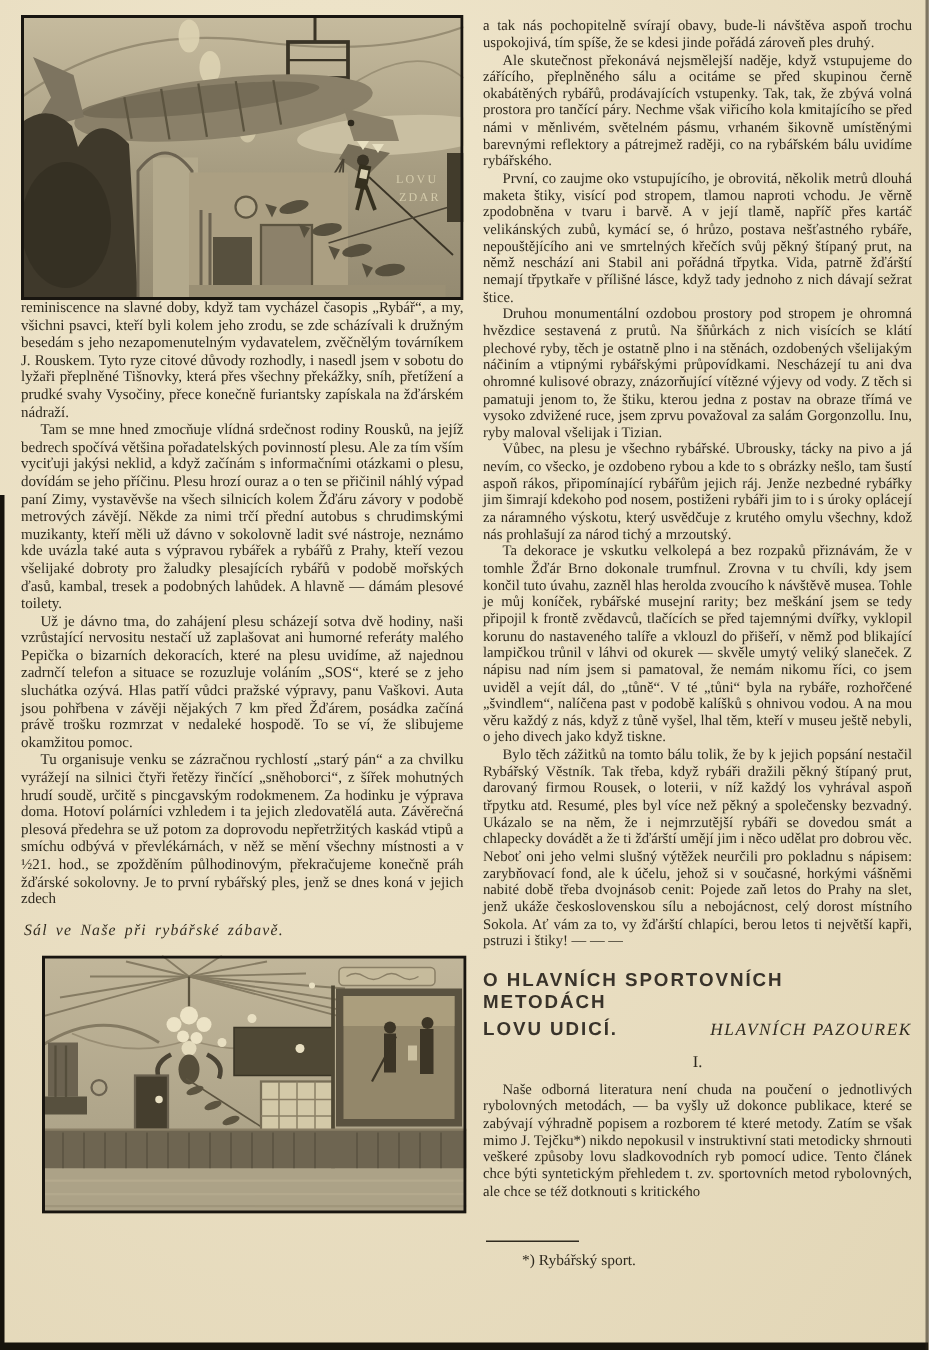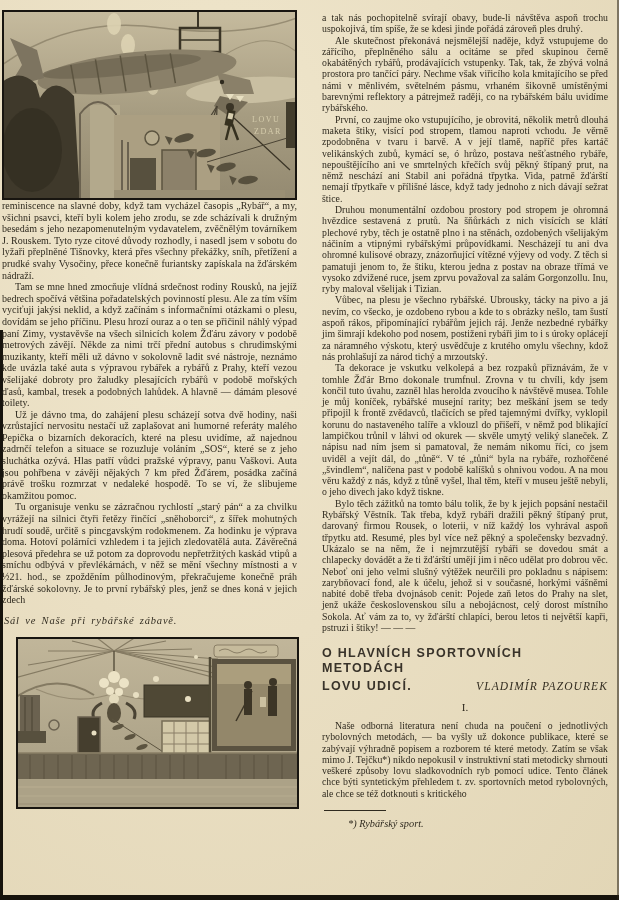--- a/index.html
+++ b/index.html
@@ -6,21 +6,21 @@
   .page{
     position:relative;width:619px;height:900px;margin:0 auto;overflow:hidden;
     background:radial-gradient(ellipse at 35% 25%, #f0e7cd 0%, #eadfc3 45%, #e2d6b6 100%);
     font-family:"Liberation Serif", serif;color:#2f2a1f;
   }
   .edge{position:absolute;background:#16130c;}
   .edge-left{left:0;top:330px;width:3px;height:570px;}
   .edge-bottom{left:0;bottom:0;width:619px;height:5px;}
   .edge-right{right:0;top:0;width:2px;height:900px;background:rgba(40,35,24,.55);}
   .col{position:absolute;text-align:justify;}
-  .col-left{left:2px;top:10px;width:295px;font-size:10px;line-height:11.6px;}
+  .col-left{left:14px;top:10px;width:295px;font-size:10px;line-height:11.6px;}
   .col-right{left:322px;top:12px;width:286px;font-size:9.8px;line-height:11.3px;}
   .photo{margin:0;display:block;line-height:0;}
   .photo svg{display:block;}
   .photo2{margin-left:14px;}
   .caption{
     font-style:italic;font-size:10.5px;line-height:12px;letter-spacing:.8px;
     word-spacing:2px;text-align:left;margin:11px 0 10px 2px;color:#332d21;
   }
   .caption-2{margin:9px 0 10px 2px;}
   .para{margin:0;text-indent:13px;}
@@ -32,21 +32,21 @@
   }
   .title-row{display:flex;justify-content:space-between;align-items:baseline;margin-top:5px;gap:44px;}
   .article-title-l2{
     font-family:"Liberation Sans", sans-serif;font-weight:700;font-size:12.5px;
     letter-spacing:1.3px;color:#39332a;
   }
   .article-author{
     font-style:italic;font-size:11.5px;letter-spacing:1.1px;color:#332d21;
   }
   .section-number{text-align:center;font-size:11px;margin:9px 0 7px;}
-  .footnote{margin-top:11px;text-align:left;font-style:italic;}
+  .footnote{margin-top:27px;text-align:left;}
   .footnote-rule{width:62px;border-top:1.5px solid #2f2a1f;margin:0 0 7px 2px;}
   .footnote-text{padding-left:26px;font-size:10.3px;}
 </style>
 </head>
 <body>
 
 <div class="page">
   <div class="edge edge-left"></div>
   <div class="edge edge-bottom"></div>
   <div class="edge edge-right"></div>
@@ -255,21 +255,21 @@
     <p class="para">První, co zaujme oko vstupujícího, je obrovitá, několik metrů dlouhá maketa štiky, visící pod stropem, tlamou naproti vchodu. Je věrně zpodobněna v tvaru i barvě. A v její tlamě, napříč přes kartáč velikánských zubů, kymácí se, ó hrůzo, postava nešťastného rybáře, nepouštějícího ani ve smrtelných křečích svůj pěkný štípaný prut, na němž neschází ani Stabil ani pořádná třpytka. Vida, patrně žďárští nemají třpytkaře v přílišné lásce, když tady jednoho z nich dávají sežrat štice.</p>
     <p class="para">Druhou monumentální ozdobou prostory pod stropem je ohromná hvězdice sestavená z prutů. Na šňůrkách z nich visících se klátí plechové ryby, těch je ostatně plno i na stěnách, ozdobených všelijakým náčiním a vtipnými rybářskými průpovídkami. Nescházejí tu ani dva ohromné kulisové obrazy, znázorňující vítězné výjevy od vody. Z těch si pamatuji jenom to, že štiku, kterou jedna z postav na obraze třímá ve vysoko zdvižené ruce, jsem zprvu považoval za salám Gorgonzollu. Inu, ryby maloval všelijak i Tizian.</p>
     <p class="para">Vůbec, na plesu je všechno rybářské. Ubrousky, tácky na pivo a já nevím, co všecko, je ozdobeno rybou a kde to s obrázky nešlo, tam šustí aspoň rákos, připomínající rybářům jejich ráj. Jenže nezbedné rybářky jim šimrají kdekoho pod nosem, postiženi rybáři jim to i s úroky oplácejí za náramného výskotu, který usvědčuje z krutého omylu všechny, kdož nás prohlašují za národ tichý a mrzoutský.</p>
     <p class="para">Ta dekorace je vskutku velkolepá a bez rozpaků přiznávám, že v tomhle Žďár Brno dokonale trumfnul. Zrovna v tu chvíli, kdy jsem končil tuto úvahu, zazněl hlas herolda zvoucího k návštěvě musea. Tohle je můj koníček, rybářské musejní rarity; bez meškání jsem se tedy připojil k frontě zvědavců, tlačících se před tajemnými dvířky, vyklopil korunu do nastaveného talíře a vklouzl do přišeří, v němž pod blikající lampičkou trůnil v láhvi od okurek — skvěle umytý veliký slaneček. Z nápisu nad ním jsem si pamatoval, že nemám nikomu říci, co jsem uviděl a vejít dál, do „tůně“. V té „tůni“ byla na rybáře, rozhořčené „švindlem“, nalíčena past v podobě kalíšků s ohnivou vodou. A na mou věru každý z nás, když z tůně vyšel, lhal těm, kteří v museu ještě nebyli, o jeho divech jako když tiskne.</p>
     <p class="para">Bylo těch zážitků na tomto bálu tolik, že by k jejich popsání nestačil Rybářský Věstník. Tak třeba, když rybáři dražili pěkný štípaný prut, darovaný firmou Rousek, o loterii, v níž každý los vyhrával aspoň třpytku atd. Resumé, ples byl více než pěkný a společensky bezvadný. Ukázalo se na něm, že i nejmrzutější rybáři se dovedou smát a chlapecky dovádět a že ti žďárští umějí jim i něco udělat pro dobrou věc. Neboť oni jeho velmi slušný výtěžek neurčili pro pokladnu s nápisem: zarybňovací fond, ale k účelu, jehož si v současné, horkými vášněmi nabité době třeba dvojnásob cenit: Pojede zaň letos do Prahy na slet, jenž ukáže československou sílu a nebojácnost, celý dorost místního Sokola. Ať vám za to, vy žďárští chlapíci, berou letos ti největší kapři, pstruzi i štiky! — — —</p>
 
     <div class="article">
       <div class="article-title-l1">O HLAVNÍCH SPORTOVNÍCH METODÁCH</div>
       <div class="title-row">
         <span class="article-title-l2">LOVU UDICÍ.</span>
-        <span class="article-author">VLADIMÍR PAZOUREK</span>
+        <span class="article-author">HLAVNÍCH PAZOUREK</span>
       </div>
       <div class="section-number">I.</div>
       <p class="para">Naše odborná literatura není chuda na poučení o jednotlivých rybolovných metodách, — ba vyšly už dokonce publikace, které se zabývají výhradně popisem a rozborem té které metody. Zatím se však mimo J. Tejčku*) nikdo nepokusil v instruktivní stati metodicky shrnouti veškeré způsoby lovu sladkovodních ryb pomocí udice. Tento článek chce býti syntetickým přehledem t. zv. sportovních metod rybolovných, ale chce se též dotknouti s kritického</p>
       <div class="footnote">
         <div class="footnote-rule"></div>
         <div class="footnote-text">*) Rybářský sport.</div>
       </div>
     </div>
   </div>
 </div>

